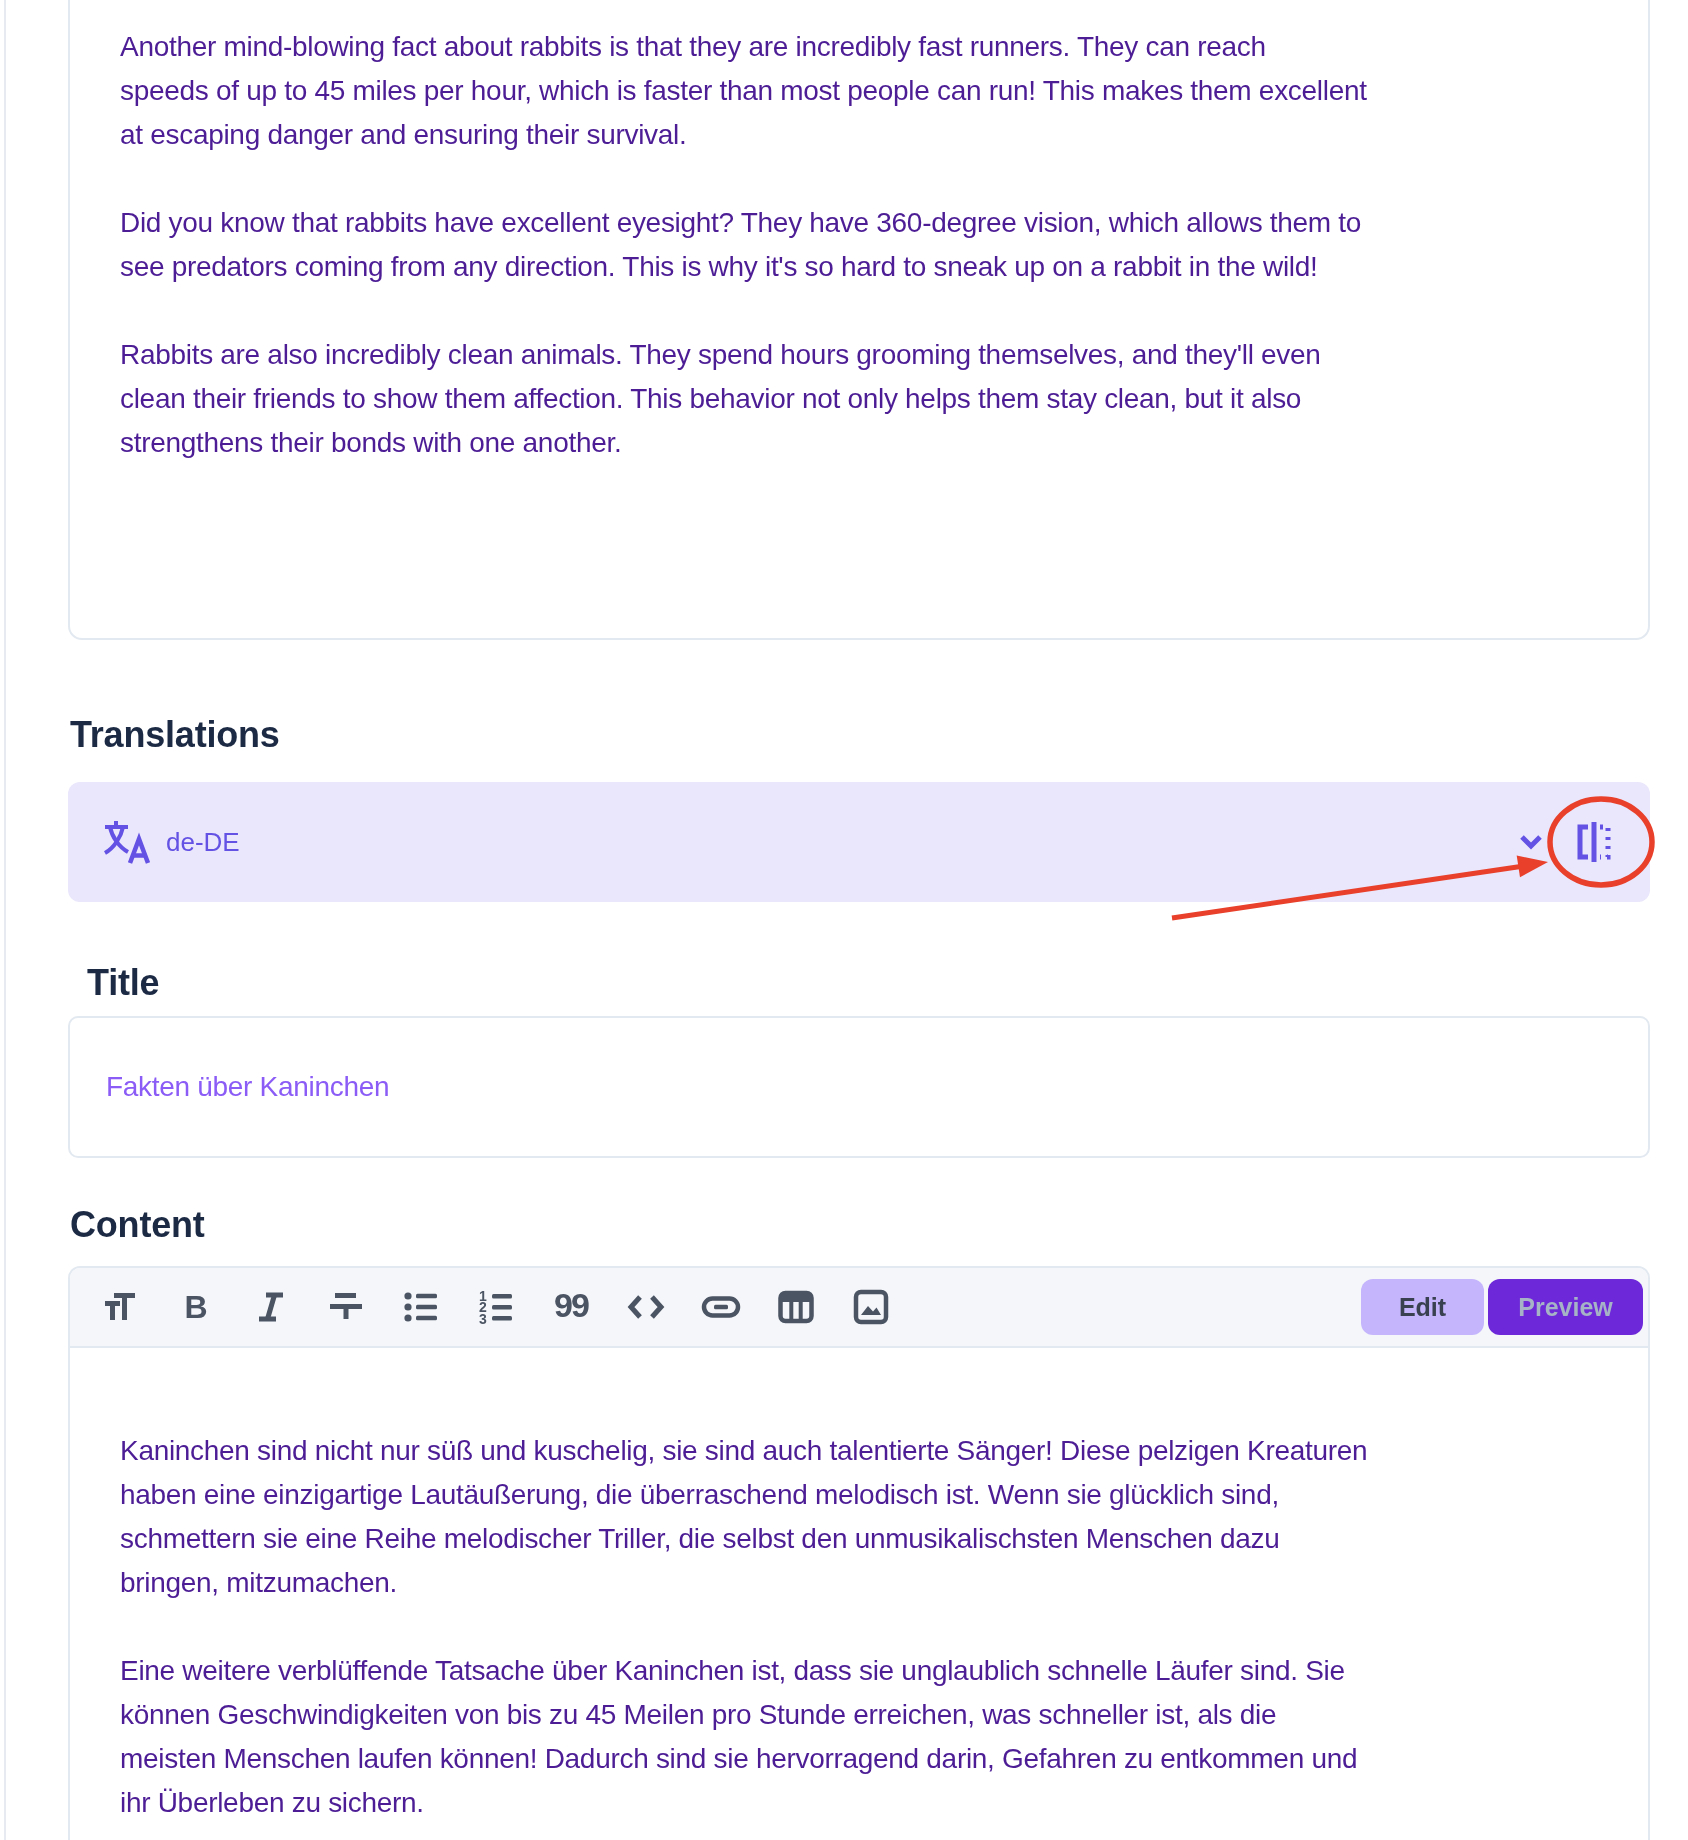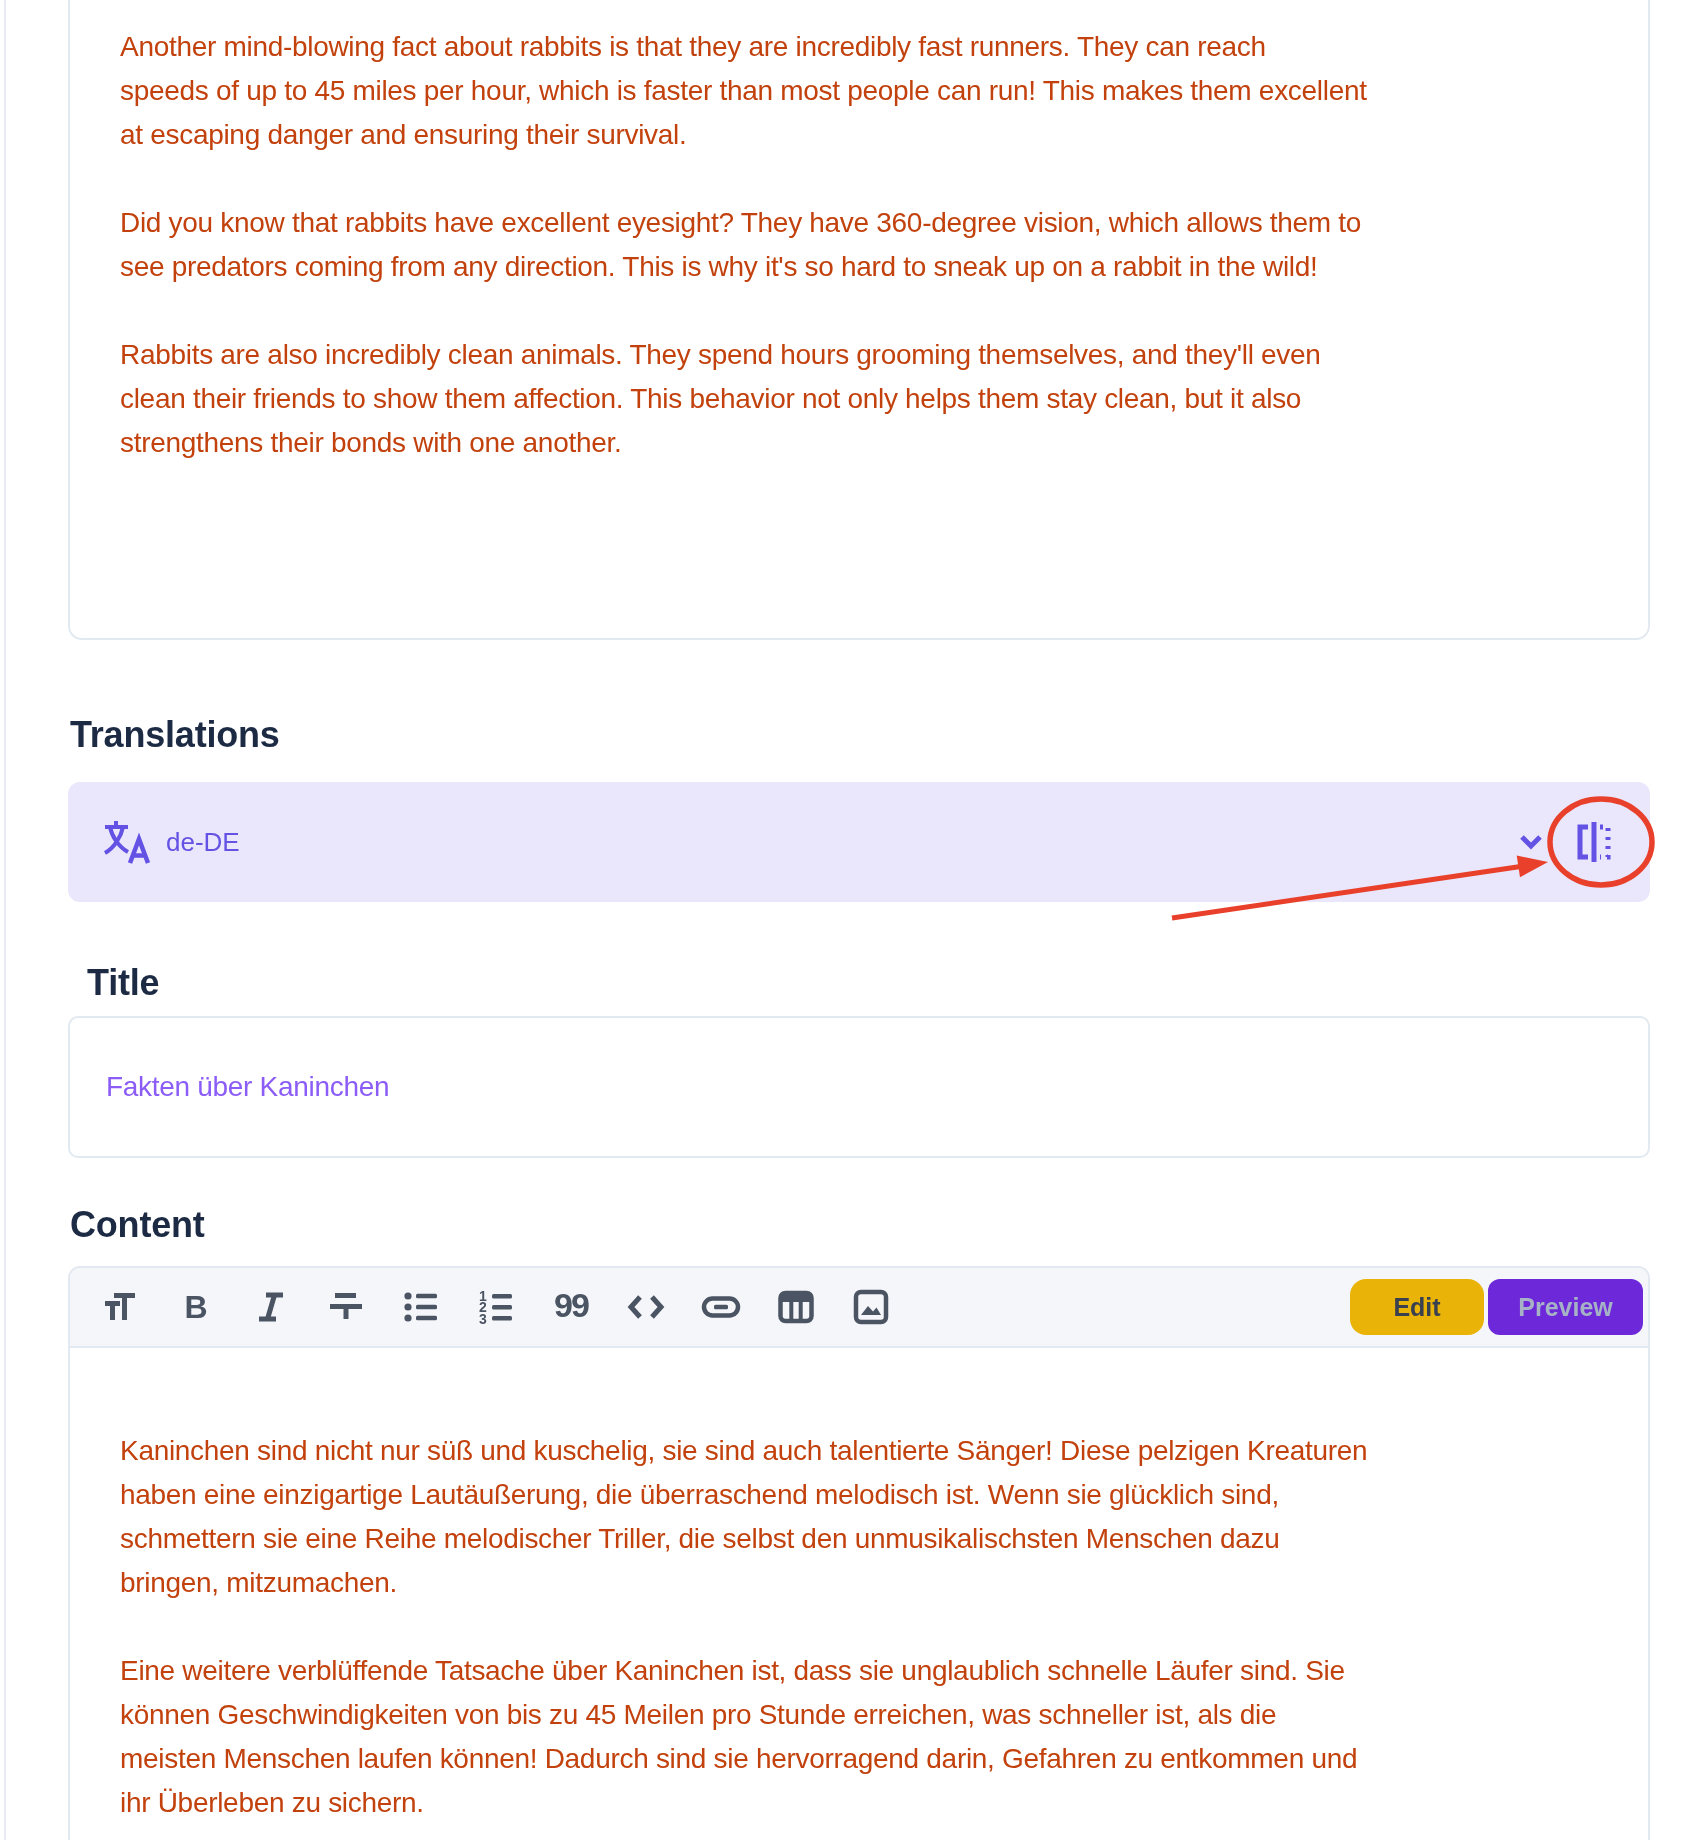--- a/index.html
+++ b/index.html
@@ -13,21 +13,21 @@
     position:absolute;left:4px;top:0;width:2px;height:1840px;background:#e7ebf1;
   }
   
   .en-card{
     position:absolute;left:68px;top:-62px;width:1582px;height:702px;
     box-sizing:border-box;border:2px solid #e3e9f0;border-radius:14px;background:#fff;
     padding:85px 40px 0 50px;overflow:hidden;
   }
   .body-text p{
     margin:0 0 44px 0;
-    font-size:28px;line-height:44px;letter-spacing:-0.3px;color:#c2410c;
+    font-size:28px;line-height:44px;letter-spacing:-0.3px;color:#4c1d95;
     white-space:pre-line;
   }
   .body-text p:last-child{margin-bottom:0;}
   
   .section-heading{
     position:absolute;left:70px;
     font-size:36px;font-weight:bold;letter-spacing:-0.2px;color:#1c2a44;
   }
   .label-row{
     position:absolute;left:70px;height:44px;display:flex;align-items:center;gap:22px;flex-direction:column;
@@ -73,21 +73,21 @@
   .tool-btn{
     width:41px;height:41px;background:none;border:none;padding:0;
     display:flex;align-items:center;justify-content:center;cursor:pointer;flex:0 0 auto;
   }
   .mode-btns{margin-left:auto;display:flex;gap:4px;}
   .mode-btn{
     height:56px;border:none;border-radius:12px;cursor:pointer;
     font-family:"Liberation Sans",sans-serif;font-size:25px;font-weight:600;
     display:flex;align-items:center;justify-content:center;
   }
-  .mode-btn.edit{width:134px;background:#eab308;color:#394050;border-radius:16px;}
+  .mode-btn.edit{width:123px;background:#c4b5fd;color:#394050;}
   .mode-btn.preview{width:155px;background:#6d28d9;color:#a6b2c6;}
   .editor-body{padding:81px 40px 40px 50px;}
   
   .annotation{
     position:absolute;left:0;top:0;width:1688px;height:1840px;pointer-events:none;z-index:50;
   }
   svg{display:block;}
 </style>
 </head>
 <body>

